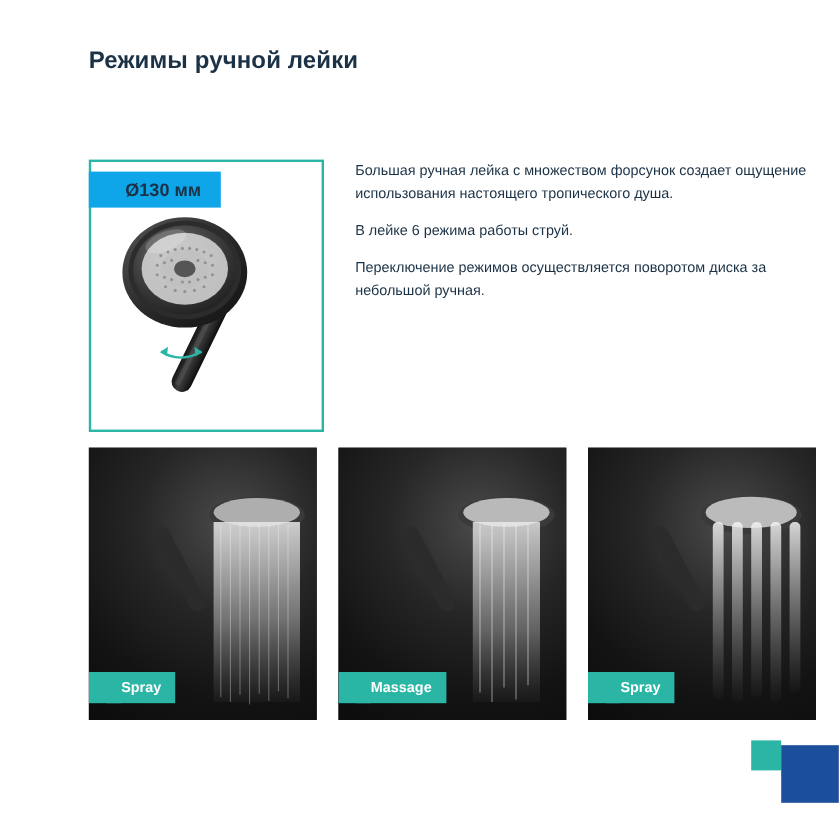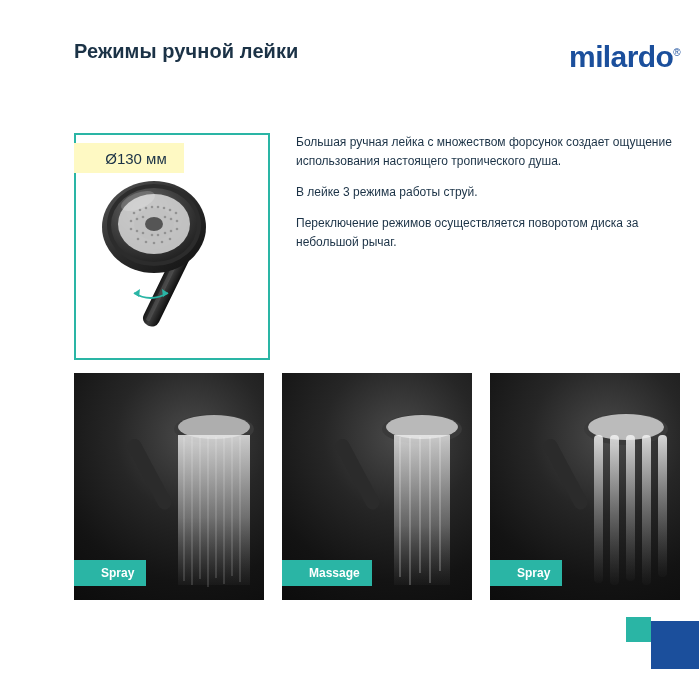--- a/index.html
+++ b/index.html
@@ -57,24 +57,24 @@
     border: 2px solid #2ab5a5;
     box-sizing: border-box;
     background: #ffffff;
   }
   .diameter-label {
     position: absolute;
     left: 47px;
     top: 143px;
     width: 110px;
     height: 30px;
-    background: #fef9c3;
+    background: #0ea5e9;
     color: #1b3246;
     font-size: 15px;
-    font-weight: normal;
+    font-weight: bold;
     display: flex;
     align-items: center;
     justify-content: center;
     box-sizing: border-box;
     padding-left: 14px;
   }
 
   
   .sh-wrap {
     position: absolute;
@@ -164,23 +164,20 @@
     background: #1b4f9c;
   }
   svg { display: block; }
 </style>
 </head>
 <body>
 
 <div class="page">
 
   <div class="title">Режимы ручной лейки</div>
-  <div class="brand">
-    <span>milardo</span><span class="reg">®</span>
-  </div>
 
   <div class="diagram">
     <div class="sh-wrap">
       <svg width="192" height="223" viewBox="0 0 192 223" xmlns="http://www.w3.org/2000/svg">
         <defs>
           <radialGradient id="faceGrad" cx="40%" cy="32%" r="75%">
             <stop offset="0%" stop-color="#6f6f6f"></stop>
             <stop offset="55%" stop-color="#3f3f3f"></stop>
             <stop offset="100%" stop-color="#1e1e1e"></stop>
           </radialGradient>
@@ -245,22 +242,22 @@
         </g>
         <polygon points="58,158 64,154 63,162" fill="#2ab5a5"></polygon>
         <polygon points="92,158 86,154 87,162" fill="#2ab5a5"></polygon>
       </svg>
     </div>
   </div>
   <div class="diameter-label">Ø130 мм</div>
 
   <div class="copy">
     <p>Большая ручная лейка с множеством форсунок создает ощущение использования настоящего тропического душа.</p>
-    <p>В лейке 3 режима работы струй.</p>
-    <p>Переключение режимов осуществляется поворотом диска за небольшой рычаг.</p>
+    <p>В лейке 6 режима работы струй.</p>
+    <p>Переключение режимов осуществляется поворотом диска за небольшой ручная.</p>
   </div>
 
   <div class="cards">
 
     <div class="card">
       <div class="photo">
         <svg width="190" height="227" viewBox="0 0 190 227" xmlns="http://www.w3.org/2000/svg">
           <defs>
             <linearGradient id="wfall1" x1="0" y1="0" x2="0" y2="1">
               <stop offset="0%" stop-color="#e8e8e8" stop-opacity="0.85"></stop>

